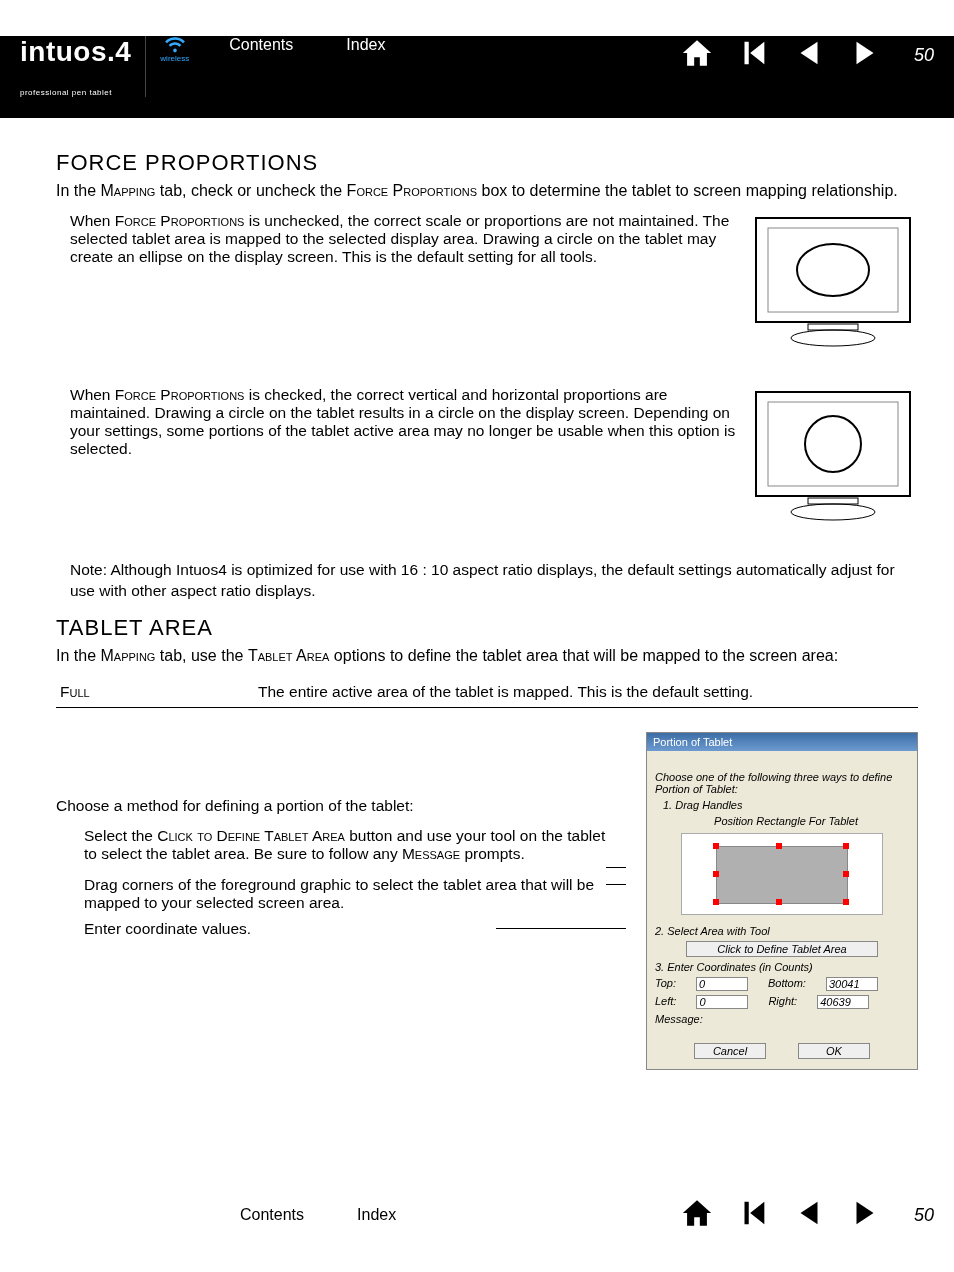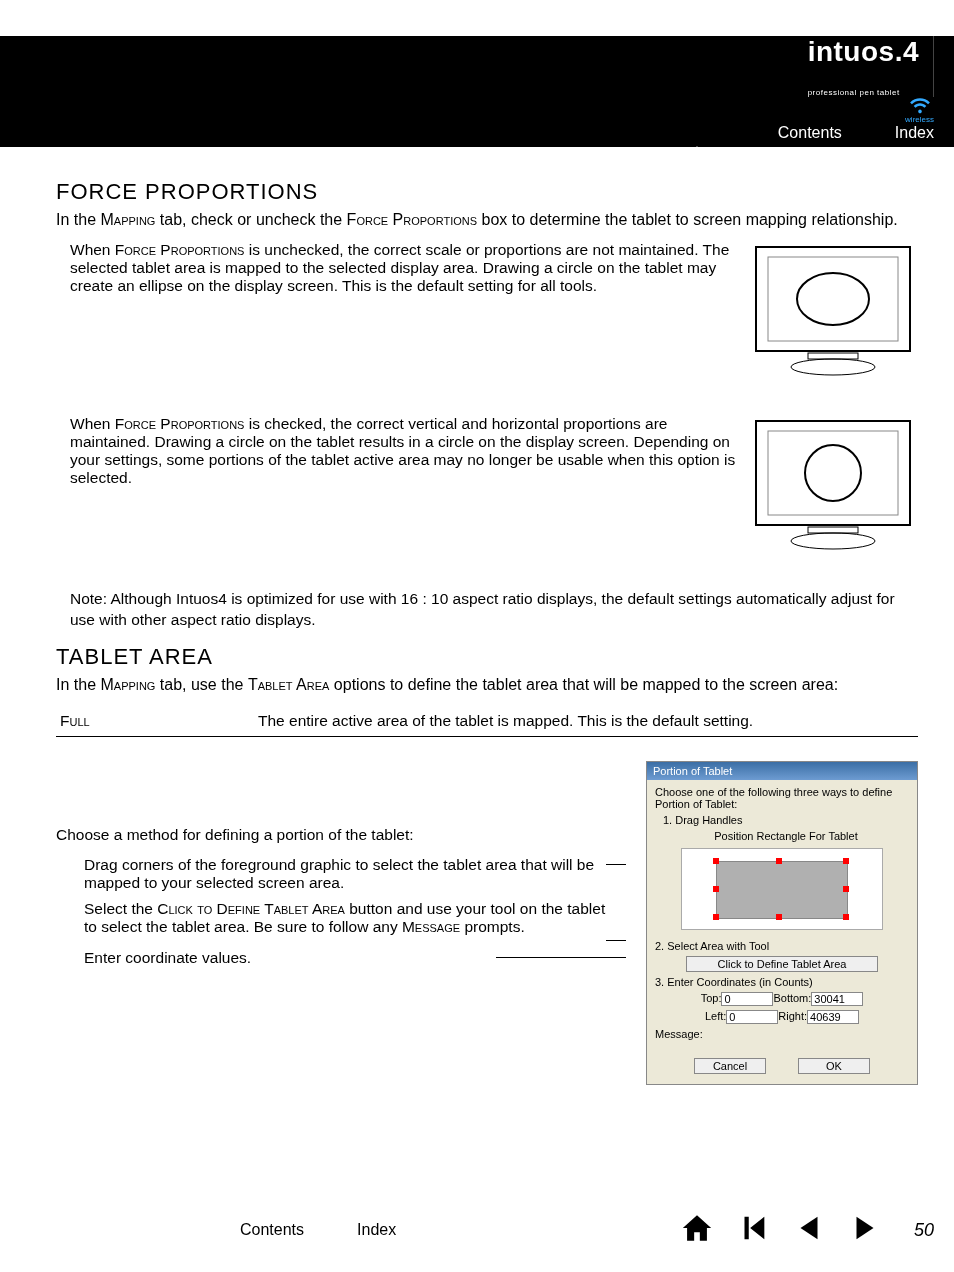--- a/index.html
+++ b/index.html
@@ -1,17 +1,17 @@
 <!DOCTYPE html>
 <html><head>
 <meta charset="utf-8">
 <style>
   body { margin:0; font-family: Arial, Helvetica, sans-serif; background:#fff; color:#000; font-size:16px; }
   .page { width:954px; margin:0 auto; box-sizing:border-box; }
-  .topbar { background:#000; color:#fff; height:111px; display:flex; align-items:flex-end; padding:0 20px; box-sizing:border-box; margin-top:36px;flex-direction:column; }
+  .topbar { background:#000; color:#fff; height:82px; display:flex; align-items:flex-start; padding:0 20px; box-sizing:border-box; margin-top:36px; }
   .logo { display:flex; flex-direction:column; align-items:flex-start; border-right:1px solid #444; padding-right:14px; }
   .logo-main { font-size:28px; font-weight:bold; letter-spacing:0.5px; }
   .logo-sub { font-size:8px; letter-spacing:0.5px;margin-top:20px; }
   .wifi { margin-left:14px; display:flex; flex-direction:column; align-items:center; font-size:8px; color:#3af; }
   .navlinks { display:flex; gap:53px; margin-left:40px; }
   .navlinks a { color:#fff; text-decoration:none; font-size:16px; }
   .navicons { margin-left:auto; display:flex; align-items:center; gap:22px;font-style:italic; }
   .navicons svg { width:34px; height:34px; fill:#fff; }
   .pagenum { font-size:18px; margin-left:10px; }
   .content { padding:20px 36px 0 56px; box-sizing:border-box; }
@@ -24,27 +24,27 @@
   .note { font-size:15.5px; margin:8px 0 14px 14px; }
   table.opts { width:100%; border-collapse:collapse; margin-top:8px; }
   table.opts td { border-bottom:1px solid #000; padding:6px 4px; vertical-align:top; font-size:15.5px;}
   table.opts td:first-child { width:190px; }
   .dialog-row { display:flex; align-items:flex-start; gap:20px; margin-top:24px; }
   .instructions { flex:1; font-size:15.5px; padding-top:60px;}
   .instructions ul { padding-left:28px; margin:6px 0;}
   .instructions li { margin-bottom:8px; }
   .dialog { width:270px; background:#ece9d8; border:1px solid #888; font-size:11px; }
   .dlg-title { background:linear-gradient(#3b6ea5,#6d9bd1); color:#fff; padding:3px 6px; font-size:11px;}
-  .dlg-body { padding:6px 8px 10px 8px; }
+  .dlg-body { padding:20px 8px 10px 8px;font-style:italic; }
   .dlg-body .sub { margin:4px 0 2px 8px; }
   .dlg-rect { width:200px; height:80px; margin:6px auto 10px auto; background:#fff; border:1px solid #aaa; position:relative;}
   .dlg-rect .inner { position:absolute; left:34px; top:12px; width:130px; height:56px; background:#b0b0b0; border:1px solid #888;}
   .dlg-rect .h { position:absolute; width:6px; height:6px; background:#f00; }
   .dlg-btn { display:block; width:190px; margin:4px auto; text-align:center; border:1px solid #888; background:#efefef; padding:1px 0; font-size:11px;}
-  .coord { display:flex; justify-content:center; gap:0; margin:4px 0;}
+  .coord { display:flex; justify-content:flex-start; gap:20px; margin:4px 0;}
   .coord label { font-size:11px; }
   .coord .fld { display:inline-block; width:46px; border:1px solid #888; background:#fff; padding:0 2px; font-size:11px;}
   .dlg-footer { display:flex; justify-content:center; gap:32px; margin-top:18px;}
   .dlg-footer .btn { width:70px; text-align:center; border:1px solid #888; background:#efefef; padding:1px 0; font-size:11px;}
   .bottombar { height:70px; display:flex; align-items:center; padding:0 20px; box-sizing:border-box; margin-top:110px;}
   .bottombar .navlinks a { color:#000; }
   .bottombar .navicons svg { fill:#000; }
   .bottombar .pagenum { color:#000; }
   .callout { border-top:1px solid #000; flex-shrink:0;}
 </style>
@@ -136,26 +136,26 @@
         <td>The entire active area of the tablet is mapped.   This is the default setting.</td>
       </tr>
     </tbody>
       </table>
 
     <div class="dialog-row">
       <div class="instructions">
         <p>Choose a method for defining a portion of the tablet:</p>
         <ul>
           <li style="display:flex;align-items:flex-start;">
+            <span style="flex:1"><span>Select the </span><span class="sc">Click to Define Tablet Area</span><span> button and use your tool on the tablet to select the tablet area.  Be sure to follow any </span><span class="sc">Message</span><span> prompts.</span></span>
+            <span class="callout" style="width:20px;margin-top:40px;"></span>
+          </li>
+          <li style="display:flex;align-items:flex-start;">
             <span style="flex:1">Drag corners of the foreground graphic to select the tablet area that will be mapped to your selected screen area.</span>
             <span class="callout" style="width:20px;margin-top:8px;"></span>
-          </li>
-          <li style="display:flex;align-items:flex-start;">
-            <span style="flex:1"><span>Select the </span><span class="sc">Click to Define Tablet Area</span><span> button and use your tool on the tablet to select the tablet area.  Be sure to follow any </span><span class="sc">Message</span><span> prompts.</span></span>
-            <span class="callout" style="width:20px;margin-top:40px;"></span>
           </li>
           <li style="display:flex;align-items:flex-start;">
             <span style="flex:1">Enter coordinate values.</span>
             <span class="callout" style="width:130px;margin-top:8px;"></span>
           </li>
         </ul>
       </div>
 
       <div class="dialog">
         <div class="dlg-title">Portion of Tablet</div>

